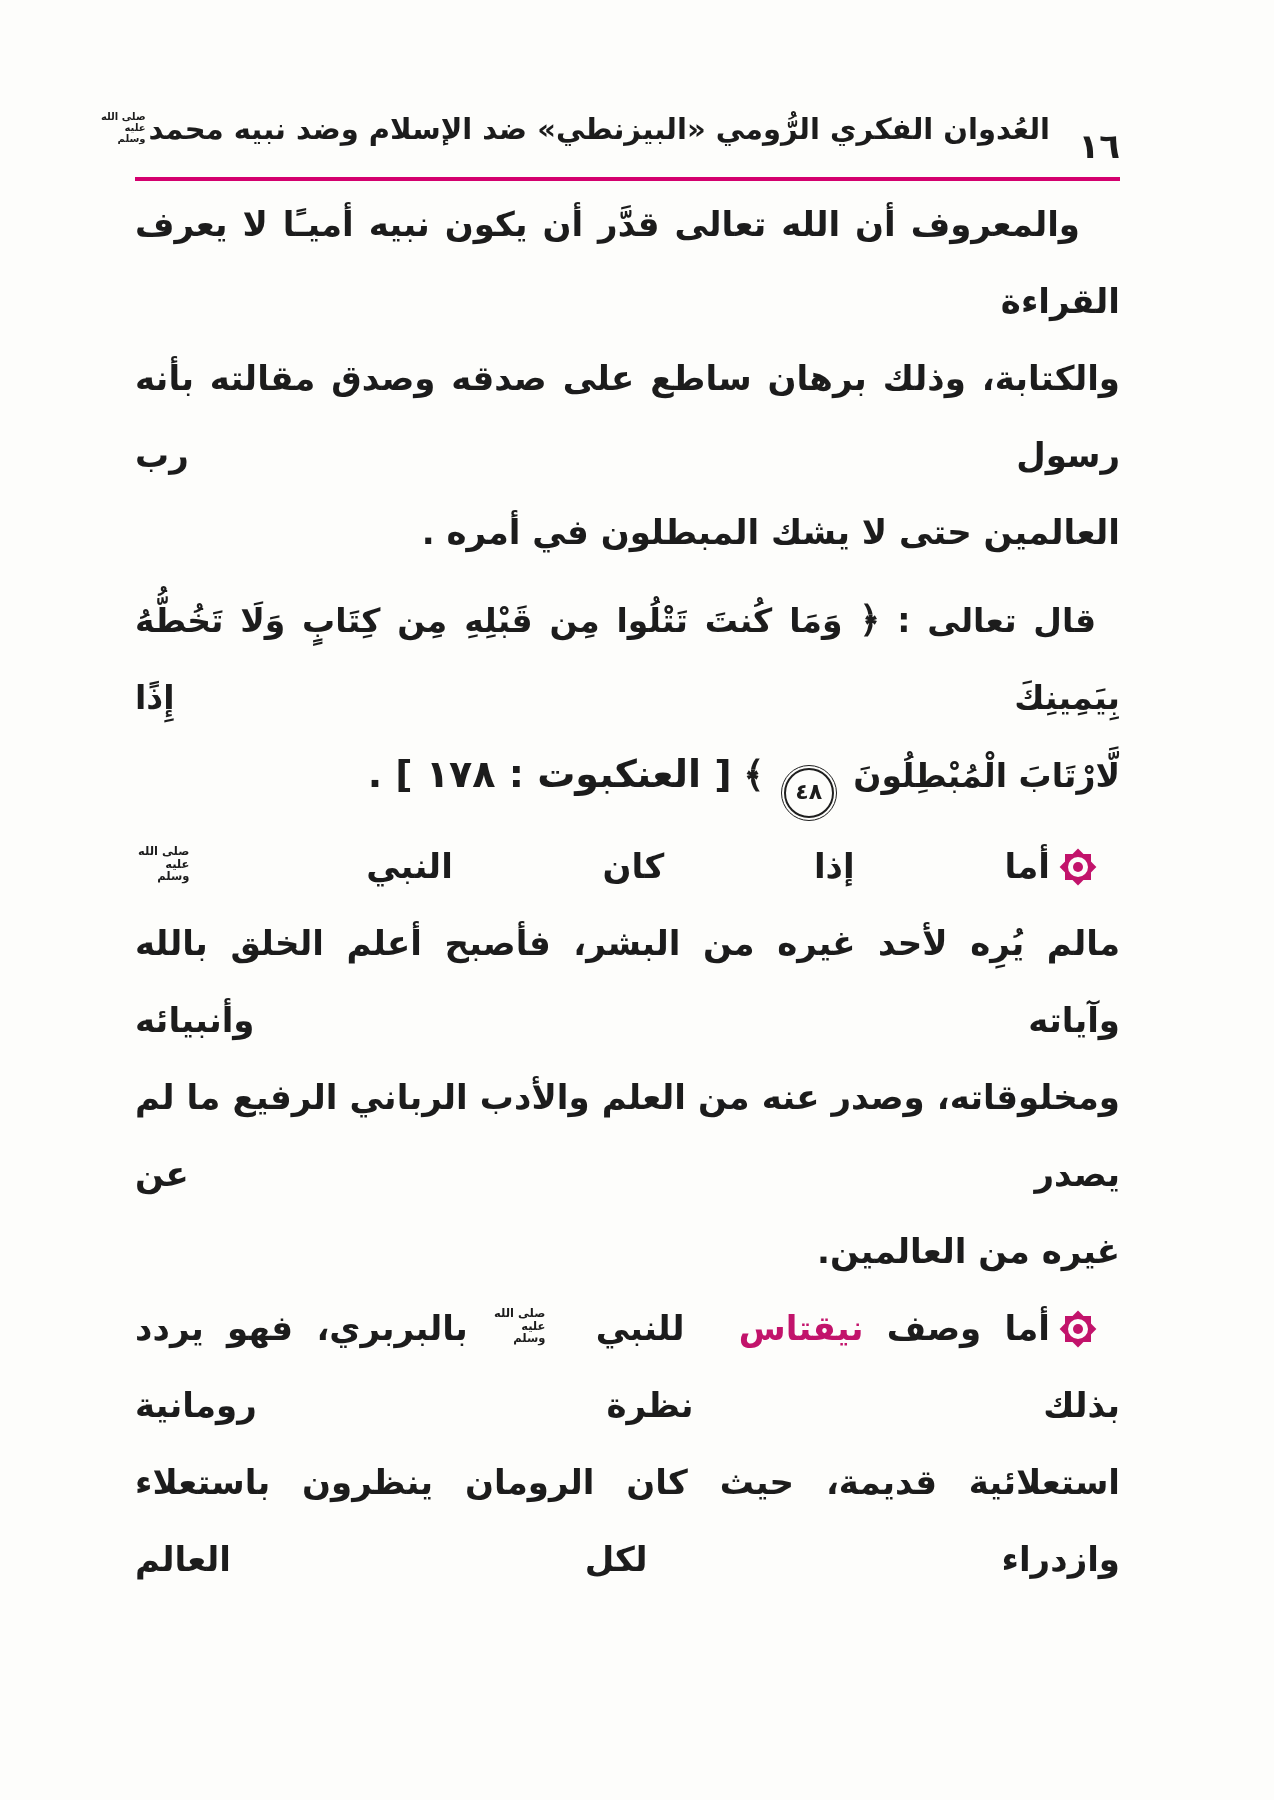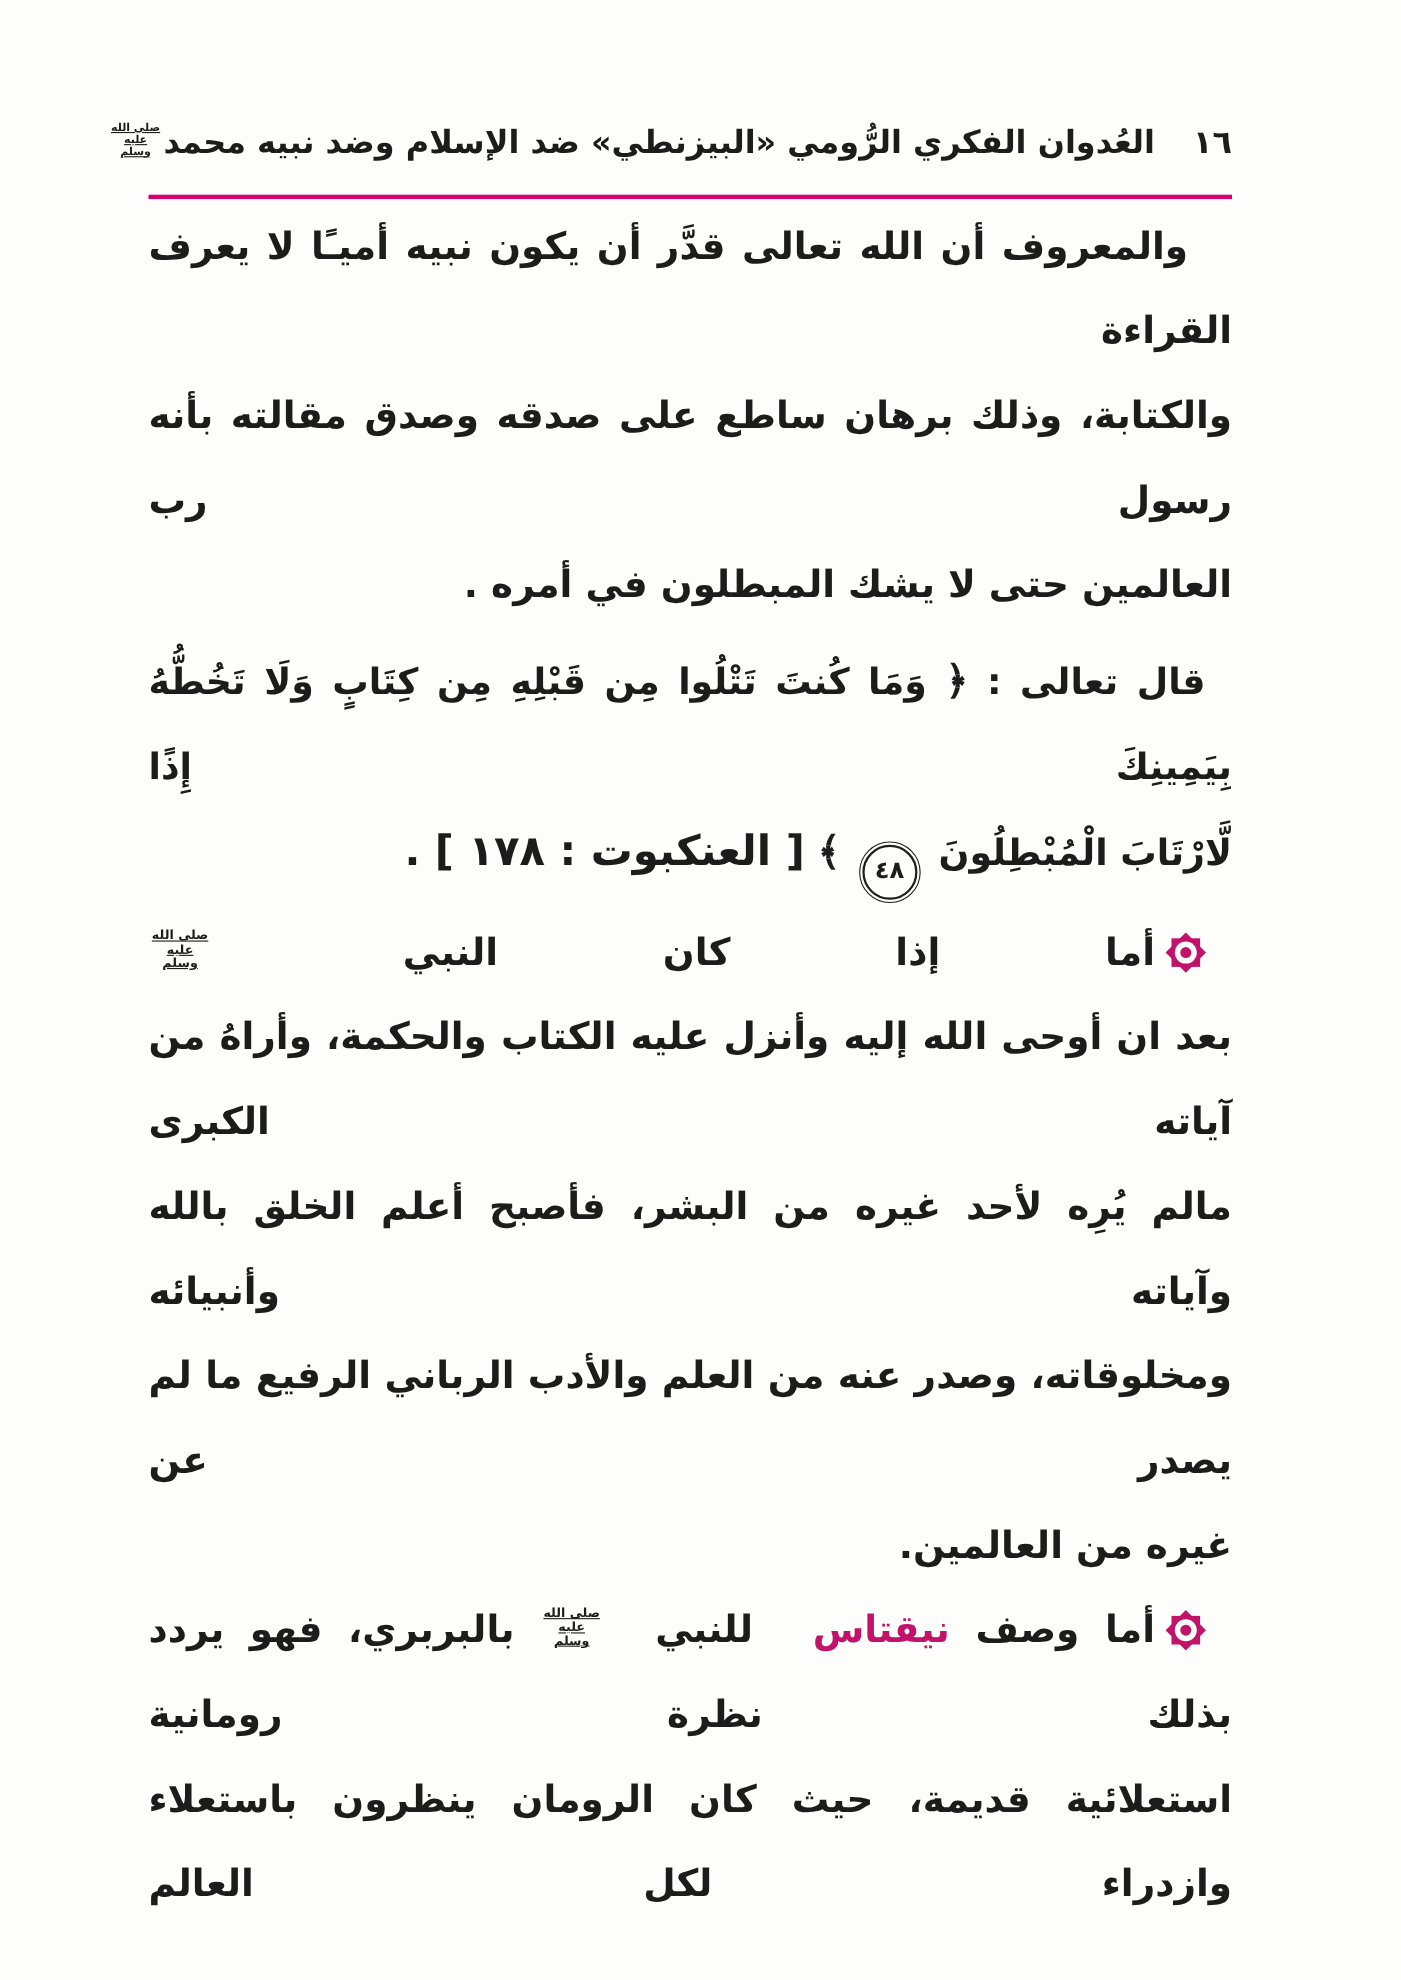--- a/index.html
+++ b/index.html
@@ -11,36 +11,36 @@
     padding:0 154px 0 135px;
   }
   
   .header{position:relative;margin-top:98px;height:62px;}
   .header-title{
     position:absolute;right:70px;left:0;top:0;
     text-align:center;font-size:29px;font-weight:bold;line-height:62px;
     white-space:nowrap;
   }
   .page-num{
-    position:absolute;left:auto;right:0;top:0;font-size:29px;font-weight:bold;line-height:62px;
+    position:absolute;left:auto;right:0;top:17px;font-size:34px;font-weight:bold;line-height:62px;
   }
   .rule{height:3.5px;background:var(--rule,#d4006e);margin-top:17px;}
   
   .body-text{margin-top:5px;font-size:34px;font-weight:bold;}
   .line{line-height:77px;text-align:justify;text-align-last:justify;}
   .line.last{text-align:right;text-align-last:right;}
   .indent1{text-indent:40px;}
   .indent2{text-indent:24px;}
   .para{margin:0;}
   .para.gap{margin-top:10px;}
   .hl{color:var(--accent,#c2136b);margin-left:31px;}
   
   .saw{
-    display:inline-flex;flex-direction:column;align-items:center;
-    vertical-align:middle;line-height:1;margin:0 3px;transform:translateY(-4px);text-decoration:underline;
+    display:inline-flex;flex-direction:column;align-items:flex-start;
+    vertical-align:middle;line-height:1;margin:0 3px;transform:translateY(-4px);
   }
   .saw span{font-size:11.5px;font-weight:bold;line-height:12.5px;white-space:nowrap;}
   .saw.sm span{font-size:10px;line-height:11px;}
   
   .orn{
     display:inline-block;position:relative;width:36px;height:36px;
     vertical-align:-7px;margin-inline-end:10px;
   }
   .orn .sq{position:absolute;inset:5px;background:var(--accent,#c2136b);}
   .orn .sq.r{transform:rotate(45deg);}
@@ -97,21 +97,20 @@
 
     <div class="para gap">
       <div class="line indent2">
         <span class="orn"><span class="sq"></span><span class="sq r"></span><span class="ring"></span><span class="dot"></span></span><span>أما إذا كان النبي</span>
         <span class="saw">
             <span>صلى الله</span>
             <span>عليه</span>
             <span>وسلم</span>
           </span>
       </div>
-      <div class="line">بعد ان أوحى الله إليه وأنزل عليه الكتاب والحكمة، وأراهُ من آياته الكبرى</div>
       <div class="line">مالم يُرِه لأحد غيره من البشر، فأصبح أعلم الخلق بالله وآياته وأنبيائه</div>
       <div class="line">ومخلوقاته، وصدر عنه من العلم والأدب الرباني الرفيع ما لم يصدر عن</div>
       <div class="line last">غيره من العالمين.</div>
     </div>
 
     <div class="para">
       <div class="line indent2">
         <span class="orn"><span class="sq"></span><span class="sq r"></span><span class="ring"></span><span class="dot"></span></span><span>أما وصف</span>
         <span class="hl">نيقتاس</span>
         <span>للنبي</span>

